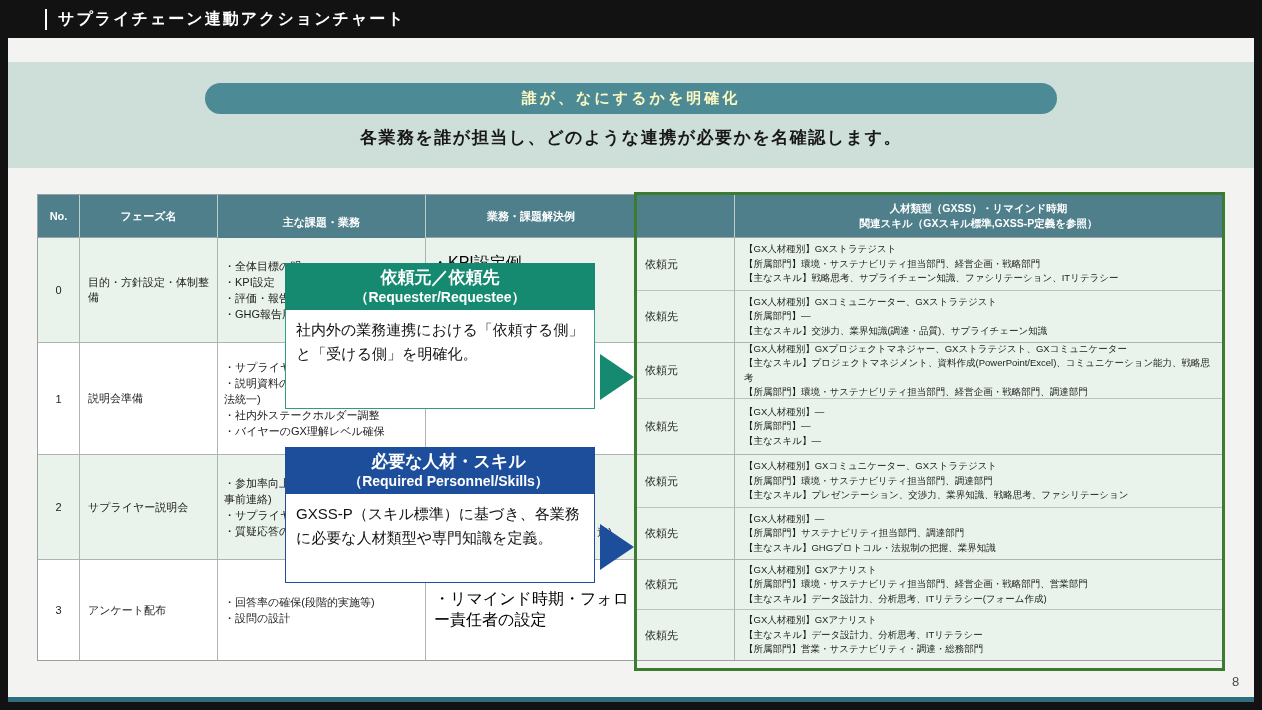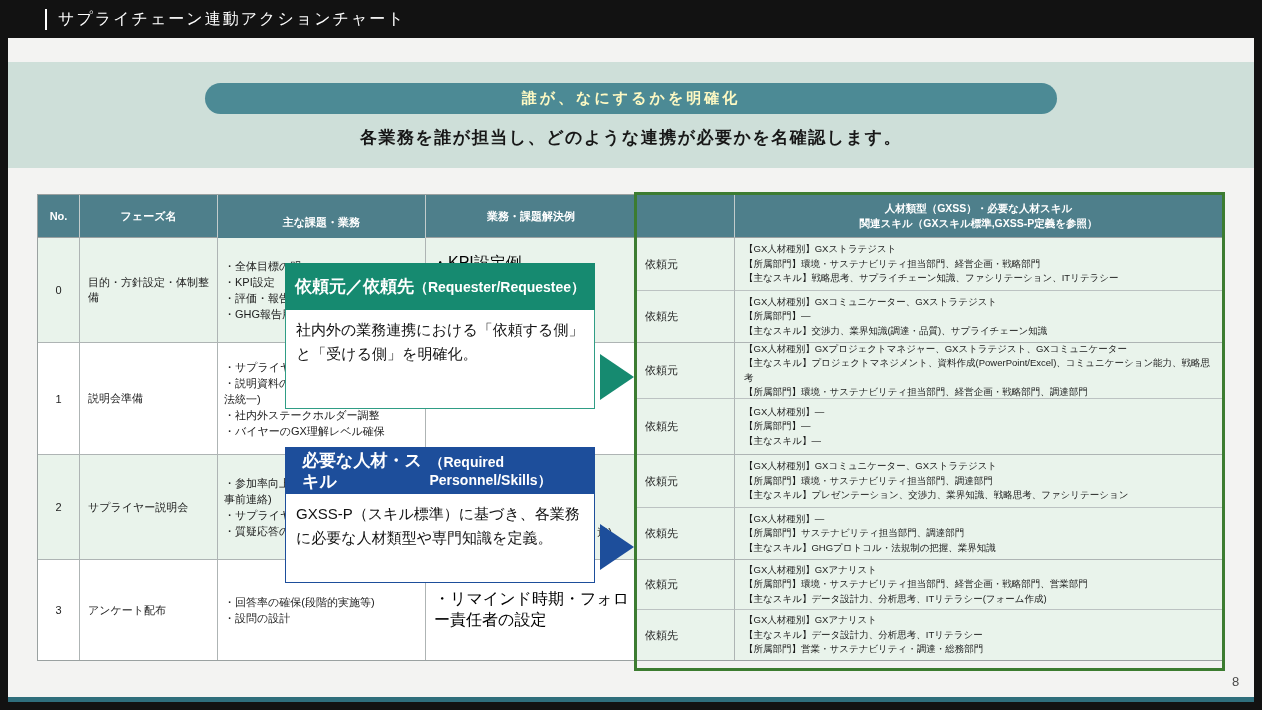--- a/index.html
+++ b/index.html
@@ -1,21 +1,21 @@
 <!DOCTYPE html>
 <html><head>
 <meta charset="utf-8">
 <style>
   html,body{margin:0;padding:0;}
   body{font-family:"Liberation Sans","DejaVu Sans",sans-serif;background:#333;}
   .frame{position:relative;width:1262px;height:710px;background:#121212;overflow:hidden;}
   
   .title-bar{position:absolute;left:0;top:0;width:1262px;height:38px;background:#121212;}
   .title-accent{position:absolute;left:45px;top:9px;width:2px;height:21px;background:#fff;}
-  .title-text{position:absolute;left:58px;top:9px;color:#fff;font-size:16px;font-weight:normal;letter-spacing:2px;}
+  .title-text{position:absolute;left:58px;top:9px;color:#fff;font-size:16px;font-weight:bold;letter-spacing:2px;}
   
   .slide{position:absolute;left:8px;top:38px;width:1246px;height:664px;background:#f3f3f2;}
   .bottom-strip{position:absolute;left:0;right:0;bottom:0;height:5px;background:#2f6e7c;}
   
   .hero{position:absolute;left:0;top:24px;width:1246px;height:106px;background:#cedfd9;}
   .hero-pill{position:absolute;left:50%;transform:translateX(-50%);top:21px;width:852px;height:31px;border-radius:16px;background:#4c8a95;color:#fef9c3;font-size:15px;font-weight:bold;letter-spacing:3px;display:flex;align-items:center;justify-content:center;}
   .hero-sub{position:absolute;left:0;right:0;top:64px;text-align:center;color:#171717;font-size:17px;font-weight:bold;letter-spacing:1.5px;}
   
   .table{position:absolute;left:30px;top:157px;width:1184px;height:465px;background:#fff;outline:1px solid #9aa1a1;}
   .cell{position:absolute;box-sizing:border-box;border-right:1px solid #aeb4b4;border-bottom:1px solid #aeb4b4;overflow:hidden;}
@@ -36,21 +36,21 @@
   .sol-top{padding:15px 0 0 6px;}
   .sol-frag{position:absolute;right:24px;top:70px;font-size:11px;color:#1c1c1c;}
   .sol-center{display:flex;align-items:center;padding-left:8px;}
   .label-cell{padding-left:8px;font-size:11px;color:#1c1c1c;}
   .detail-cell{padding-left:9px;padding-right:4px;font-size:9.5px;line-height:14.5px;color:#1c1c1c;}
   .sub-divider{border-bottom:1px solid #bcc2c2;}
   
   .green-box{position:absolute;left:596px;top:-3px;width:585px;height:473px;border:3px solid #3c7c31;pointer-events:none;z-index:10;}
   
   .callout{position:absolute;width:310px;z-index:20;}
-  .callout .head{height:47px;display:flex;flex-direction:row;align-items:center;justify-content:center;color:#fff;font-weight:bold;}
+  .callout .head{height:47px;display:flex;flex-direction:column;align-items:center;justify-content:center;color:#fff;font-weight:bold;}
   .callout .head .l1{font-size:17px;line-height:21px;}
   .callout .head .l2{font-size:14px;line-height:18px;}
   .callout .body{background:#fff;font-size:15px;line-height:24px;color:#111;padding:8px 10px;box-sizing:border-box;}
   .callout1{left:277px;top:225px;}
   .callout1 .head{background:#168a70;}
   .callout1 .body{height:99px;border:1px solid #2f9d85;border-top:none;}
   .callout2{left:277px;top:409px;}
   .callout2 .head{background:#1d4e9b;padding-left:17px;}
   .callout2 .body{height:89px;border:1px solid #1d4e9b;border-top:none;}
   .arrow{position:absolute;width:0;height:0;border-top:23px solid transparent;border-bottom:23px solid transparent;z-index:20;}
@@ -76,21 +76,21 @@
     </div>
 
     <div class="table">
 
       <div class="cell th c-no" style="top:0;height:43px;">No.</div>
       <div class="cell th c-phase" style="top:0;height:43px;">フェーズ名</div>
       <div class="cell th c-tasks" style="top:0;height:56px;">主な課題・業務</div>
       <div class="cell th c-sol" style="top:0;height:43px;">業務・課題解決例</div>
       <div class="cell th c-label" style="top:0;height:43px;"></div>
       <div class="cell th two-line c-detail" style="top:0;height:43px;">
-        <span>人材類型（GXSS）・必要な人材スキル</span>
+        <span>人材類型（GXSS）・リマインド時期</span>
         <span>関連スキル（GXスキル標準,GXSS-P定義を参照）</span>
       </div>
 
       <div class="cell bg-green v-center no-cell c-no" style="top:43px;height:105px;">0</div>
       <div class="cell bg-green v-center phase-cell c-phase" style="top:43px;height:105px;">目的・方針設定・体制整備</div>
       <div class="cell bg-green v-center tasks-cell c-tasks" style="top:43px;height:105px;">
         <div>・全体目標の明</div>
         <div>・KPI設定</div>
         <div>・評価・報告サ</div>
         <div>・GHG報告用IT</div>

